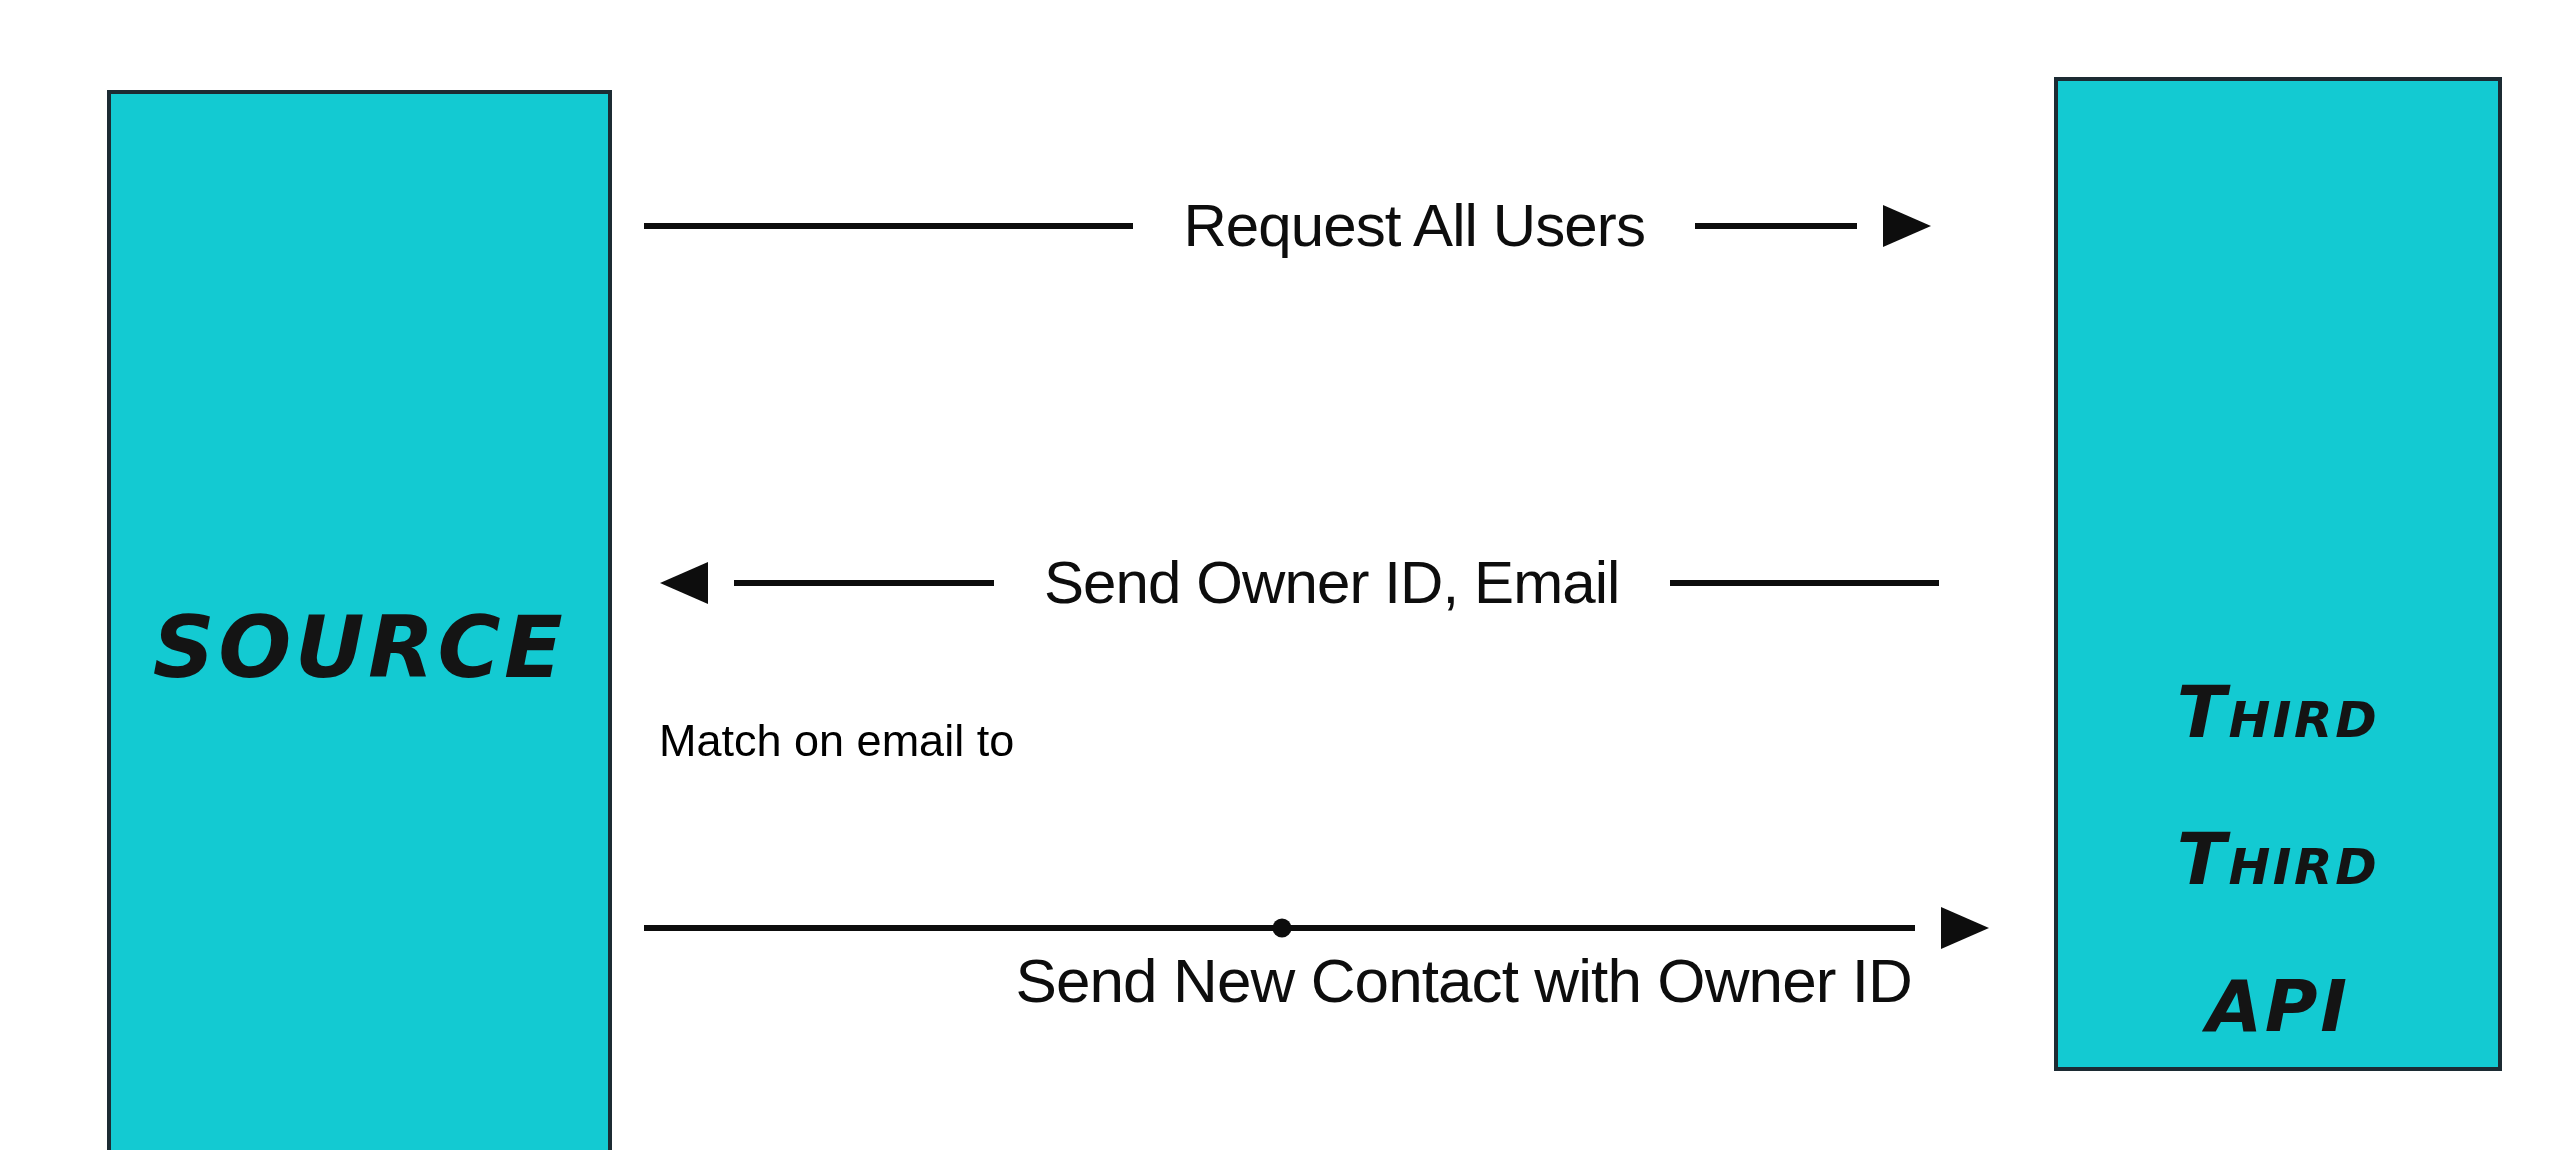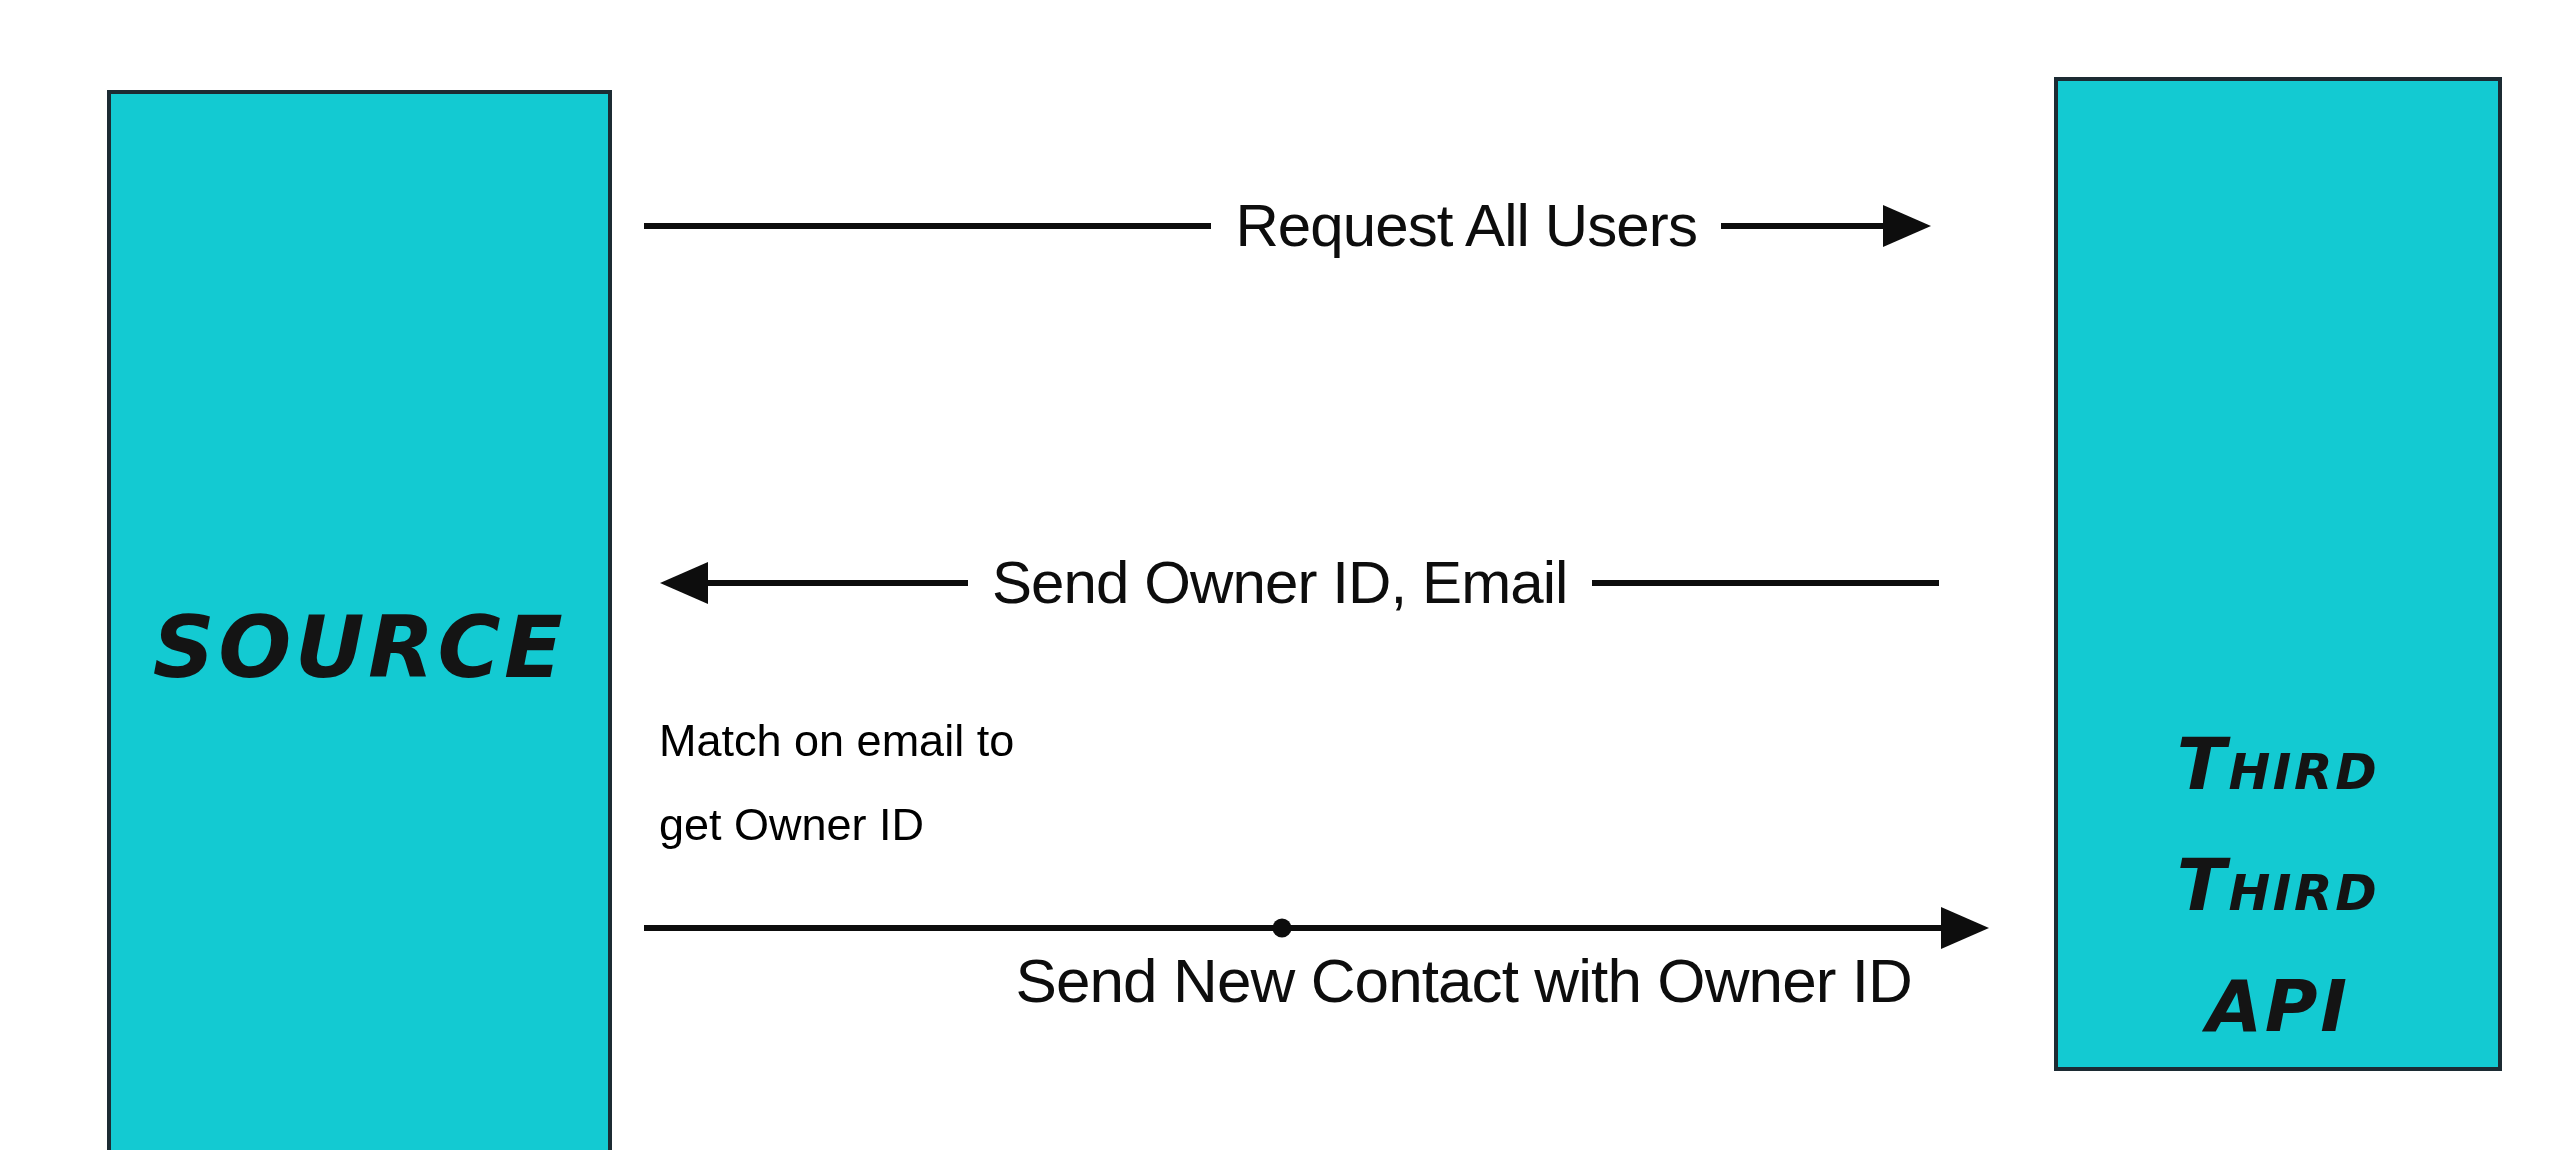--- a/index.html
+++ b/index.html
@@ -1,21 +1,21 @@
 <!DOCTYPE html>
 <html style="--teal: #13cad2; --border: #1c2b33; --ink: #0d0d0d; --background: #ffffff;font-size:13.8px"><head>
 <meta charset="utf-8">
 <style>
   :root {
     --teal: #13cad2;
     --border: #1c2b33;
     --ink: #0d0d0d;
     --background: #ffffff;
   }
-  * { margin: 0; padding: 0; box-sizing: border-box; }
+  * { margin: 0; padding: 0; box-sizing: border-box; gap: 26px; }
   html, body { width: 2576px; height: 1150px; }
   body {
     position: relative;
     background: var(--background);
     font-family: "Liberation Sans", sans-serif;
     color: var(--ink);
     overflow: hidden;
   }
 
   
@@ -147,21 +147,20 @@
 
 <div id="msg-send-owner" class="message">
   <div class="head-left"></div>
   <div class="msg-line lead"></div>
   <div class="msg-label">Send Owner ID, Email</div>
   <div class="msg-line grow"></div>
 </div>
 
 <div id="match-note">
   <div>Match on email to</div>
-  <div>get Owner ID</div>
 </div>
 
 <div id="msg-send-contact" class="message">
   <div class="msg-line grow"></div>
   <div class="head-right"></div>
   <div class="mid-dot"></div>
 </div>
 <div id="msg-send-contact-label">Send New Contact with Owner ID</div>
 
 

